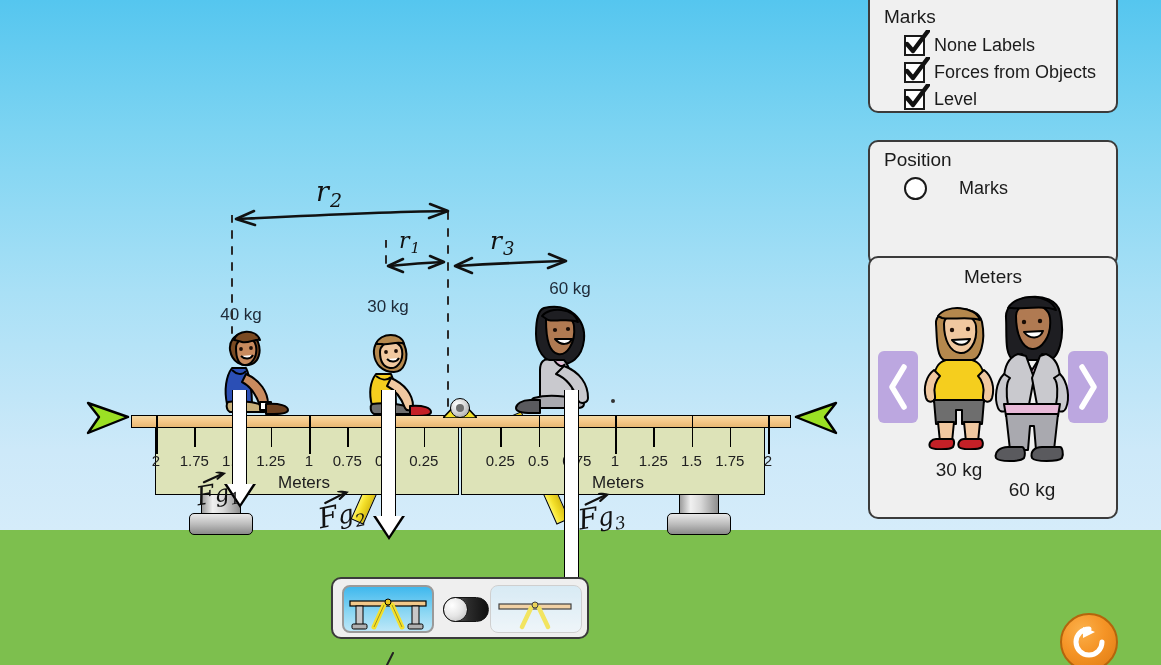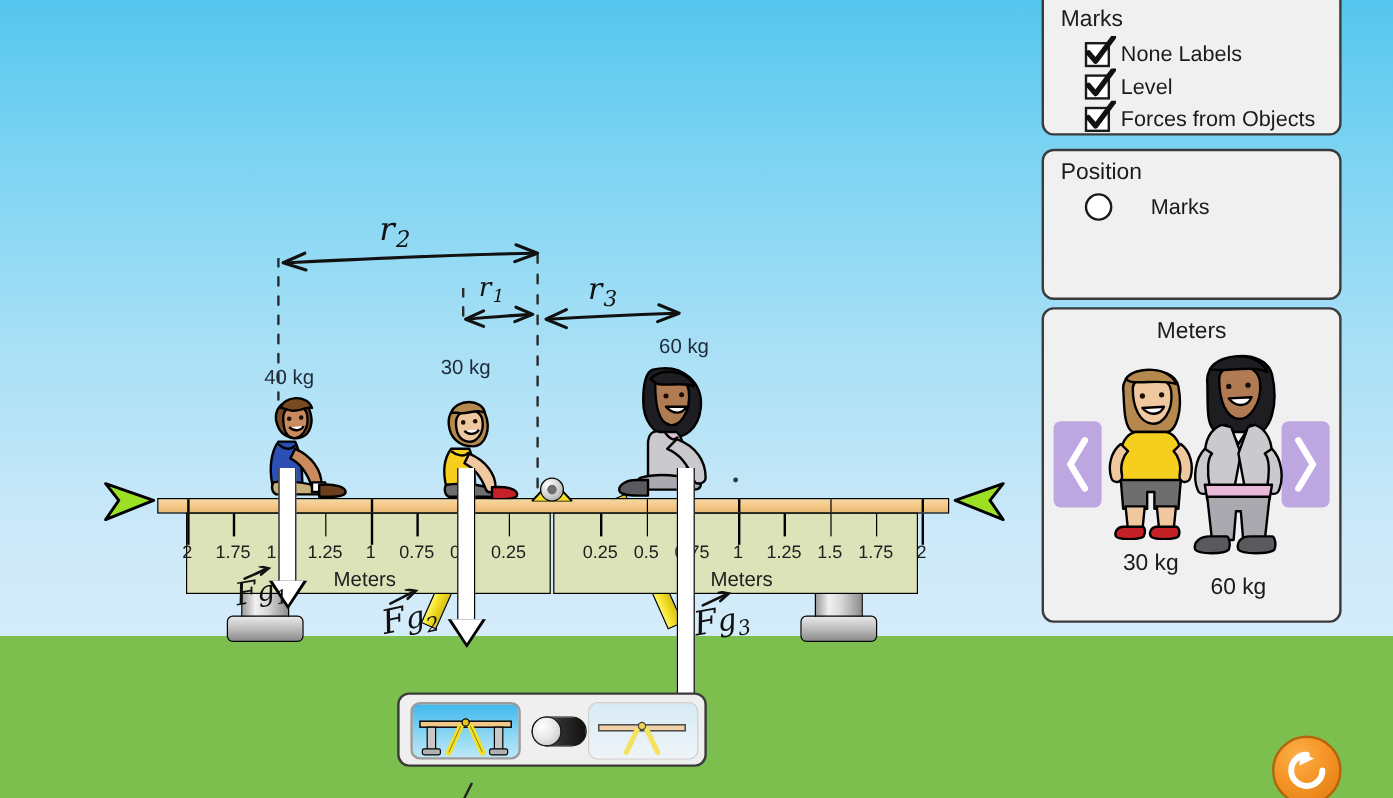--- a/index.html
+++ b/index.html
@@ -468,34 +468,34 @@
     </span>
     <span class="ctrl-label">None Labels</span>
   </div>
 
   <div class="ctrl-row" style="margin-left:20px;">
     <span class="cbox">
       <svg width="26" height="28" viewBox="0 0 26 28">
         <path d="M3 14 L9 21 L24 1" stroke="#111" stroke-width="4.4" fill="none" stroke-linecap="round" stroke-linejoin="round"></path>
       </svg>
     </span>
-    <span class="ctrl-label">Level</span>
+    <span class="ctrl-label">Forces from Objects</span>
   </div>
 
   <div class="ctrl-row" style="margin-left:20px;">
     <span class="cbox">
       <svg width="26" height="28" viewBox="0 0 26 28">
         <path d="M3 14 L9 21 L24 1" stroke="#111" stroke-width="4.4" fill="none" stroke-linecap="round" stroke-linejoin="round"></path>
       </svg>
     </span>
-    <span class="ctrl-label">Forces from Objects</span>
+    <span class="ctrl-label">Level</span>
   </div>
 </div>
 
-<div class="panel" style="left:868px; top:124px; width:250px; height:126px; padding:7px 14px;">
+<div class="panel" style="left:868px; top:140px; width:250px; height:126px; padding:7px 14px;">
   <div class="panel-title" style="margin-bottom:6px;">Position</div>
 
   <div class="ctrl-row" style="margin-left:20px;gap:32px;">
     <span class="rbtn"></span>
     <span class="ctrl-label">Marks</span>
   </div>
 </div>
 
 <div class="panel" style="left:868px; top:256px; width:250px; height:263px;">
   <div class="panel-title" style="position:absolute; left:0; top:8px; width:100%; text-align:center;">Meters</div>

